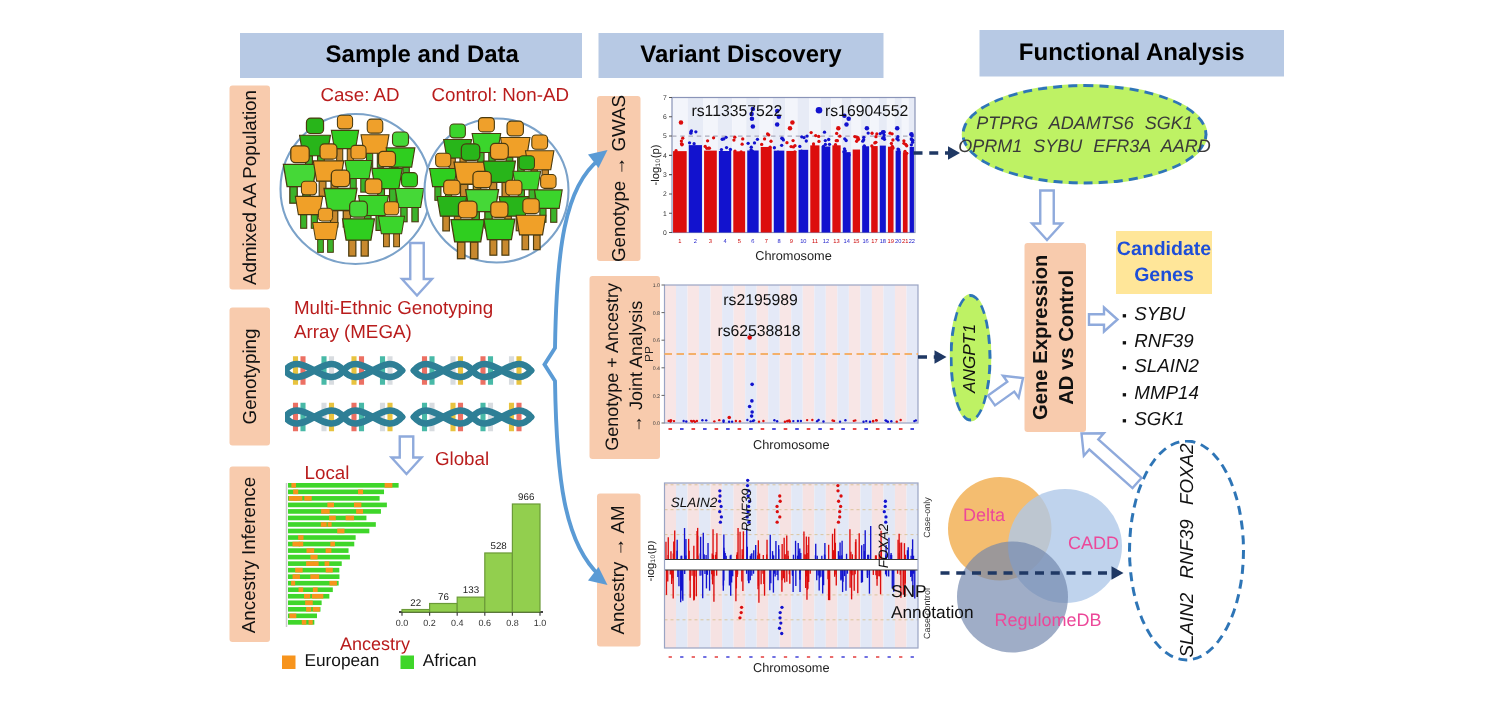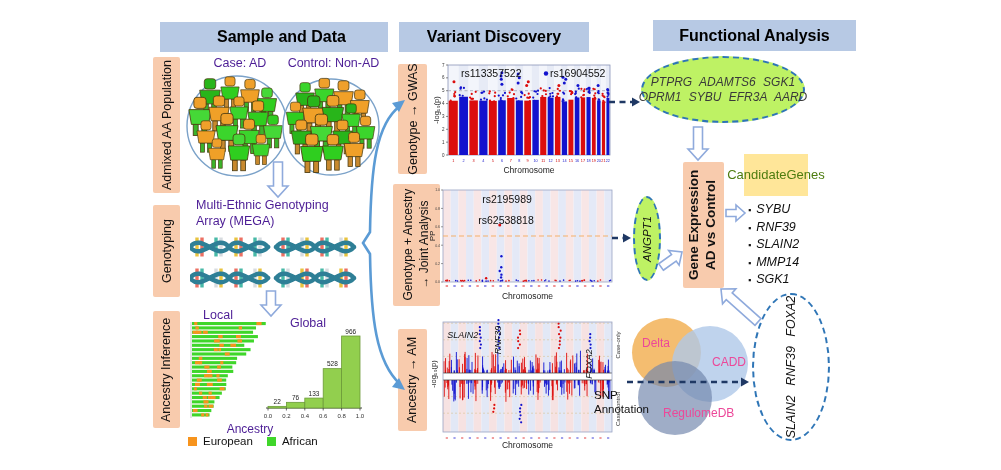--- a/index.html
+++ b/index.html
@@ -6,32 +6,32 @@
   .canvas{position:relative;width:1001px;height:470px;background:#fff;overflow:hidden;
           font-family:"Liberation Sans",sans-serif;color:#111;}
   .abs{position:absolute;}
   .hdr{position:absolute;background:#B7C9E4;display:flex;align-items:center;justify-content:center;
        font-weight:bold;font-size:16px;color:#000;}
   .plabel{position:absolute;background:#F8CBAD;border-radius:2px;display:flex;
           align-items:center;justify-content:center;}
   .vtext{transform:rotate(-90deg);white-space:nowrap;font-size:12.5px;color:#111;}
   .vblock{transform:rotate(-90deg);text-align:center;line-height:1.3;font-size:12px;
           white-space:nowrap;color:#111;}
-  .txt{position:absolute;font-size:12.5px;color:#4c1d95;}
+  .txt{position:absolute;font-size:12.5px;color:#b91c1c;}
   .center{text-align:center;}
   .dashed-ellipse{position:absolute;border:2.5px dashed #2E75B6;border-radius:50%;
                   background:#bef264;display:flex;flex-direction:column;align-items:center;
                   justify-content:center;box-sizing:border-box;}
   .gline{font-size:12px;font-style:italic;color:#3a3a3a;line-height:1.25;white-space:nowrap;
          word-spacing:4px;}
   .italic{font-style:italic;}
   #expr-box .vblock{font-weight:bold;font-size:13.5px;line-height:1.25;}
-  #cand-box{position:absolute;background:#FFE699;display:flex;flex-direction:row;
-            align-items:center;justify-content:center;font-weight:normal;font-size:13px;
-            line-height:1.3;color:#4d7c0f;}
+  #cand-box{position:absolute;background:#FFE699;display:flex;flex-direction:column;
+            align-items:center;justify-content:center;font-weight:bold;font-size:13px;
+            line-height:1.3;color:#1d4ed8;}
   #cand-list{position:absolute;}
   .cg{display:flex;align-items:flex-start;font-style:italic;font-size:12.5px;
       line-height:16.5px;color:#111;}
   .cg::before{content:"▪";font-style:normal;font-size:9px;margin-right:5px;margin-top:1px;}
   .vcirc{position:absolute;border-radius:50%;}
   .vlab{position:absolute;font-size:12px;color:#ec4899;}
   #snp-ann{position:absolute;font-size:11.5px;line-height:1.25;color:#111;}
   #legend-row{position:absolute;display:flex;align-items:center;gap:6px;font-size:11.5px;}
   .chip{width:9px;height:9px;display:inline-block;}
   #connectors{position:absolute;left:0;top:0;pointer-events:none;}
@@ -284,21 +284,21 @@
       <line x1="151" y1="37.5" x2="151" y2="56.5" stroke="#E8C33F" stroke-width="3.4"></line>
       <line x1="156" y1="37.5" x2="156" y2="56.5" stroke="#EC7063" stroke-width="3.4"></line>
       <path d="M86,47 C98,32 113,62 125,47 C137,32 152,62 164,47" fill="none" stroke="#2E7F96" stroke-width="4.4" stroke-linecap="round"></path>
       <path d="M86,47 C98,62 113,32 125,47 C137,62 152,32 164,47" fill="none" stroke="#2E7F96" stroke-width="4.4" stroke-linecap="round"></path>
     </svg>
 
   <div class="plabel" style="left:153px;top:311px;width:27px;height:117px;">
     <span class="vtext">Ancestry Inference</span>
   </div>
   <div class="txt center" style="left:196px;top:308px;width:44px;">Local</div>
-  <div class="txt center" style="left:283px;top:316px;width:50px;">Global</div>
+  <div class="txt center" style="left:283px;top:299px;width:50px;">Global</div>
   <svg class="abs" id="local-chart" style="left:186px;top:320px;" width="80" height="100">
       <line x1="5" y1="2" x2="5" y2="98" stroke="#C9C9C9" stroke-width="1"></line>
       <rect x="6" y="2" width="73.74500894546509" height="3.1" fill="#3FD62A"></rect>
       <rect x="70.41292789340264" y="2" width="5.17335818707943" height="3.1" fill="#F7941D"></rect>
       <rect x="8.249250052875881" y="2" width="3.095319449901581" height="3.1" fill="#F7941D"></rect>
       <rect x="6" y="6.35" width="64.0141805987358" height="3.1" fill="#3FD62A"></rect>
       <rect x="52.69032943150281" y="6.35" width="3.344365119934082" height="3.1" fill="#F7941D"></rect>
       <rect x="9.406853179543093" y="6.35" width="3.4165409207344055" height="3.1" fill="#F7941D"></rect>
       <rect x="6" y="10.7" width="61.06137417411805" height="3.1" fill="#3FD62A"></rect>
       <rect x="6.518429770528074" y="10.7" width="5.363319352269173" height="3.1" fill="#F7941D"></rect>

